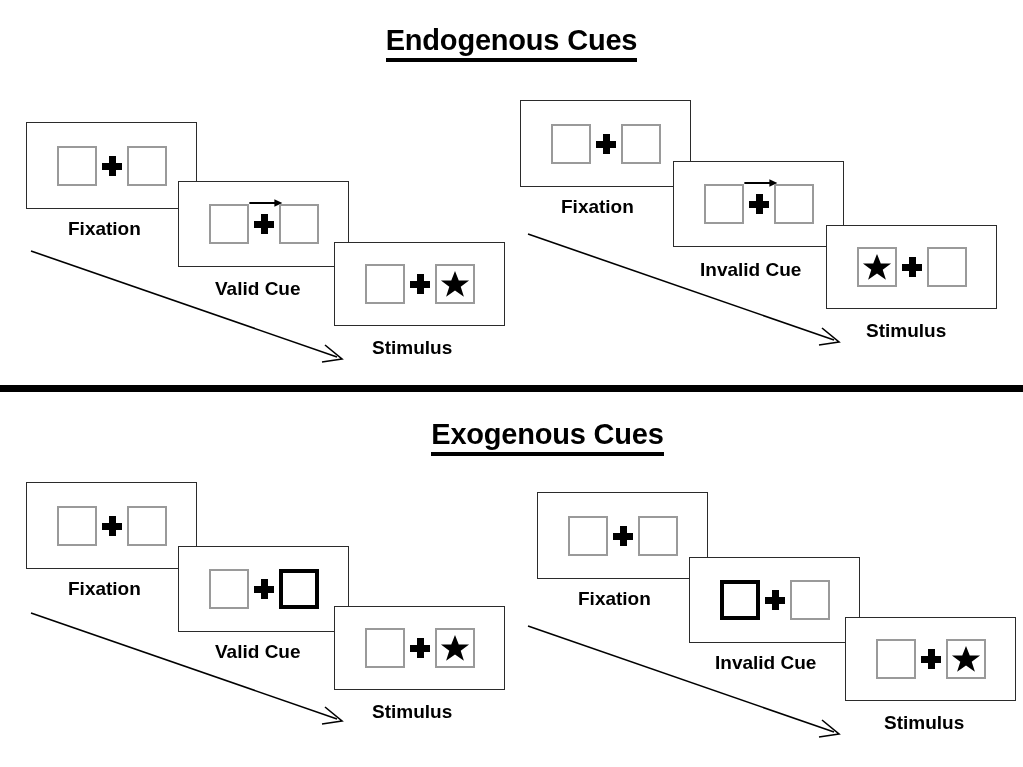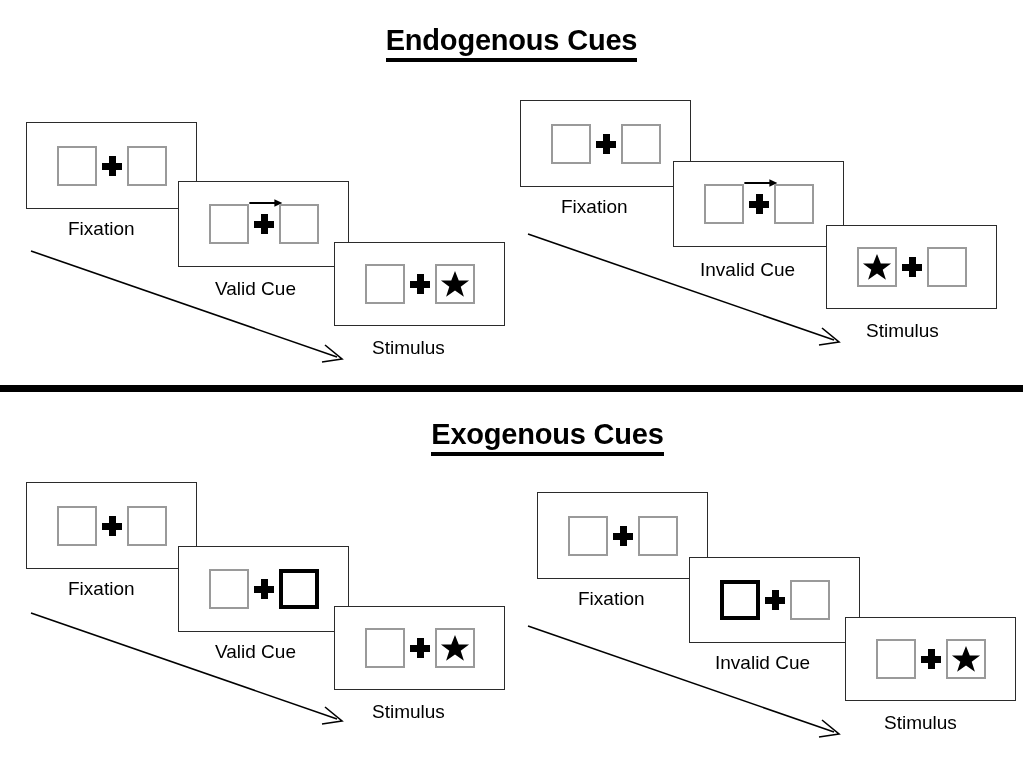--- a/index.html
+++ b/index.html
@@ -116,21 +116,21 @@
   .star {
     width: 30px;
     height: 30px;
     display: block;
   }
 
   
   .caption {
     position: absolute;
     font-size: 19px;
-    font-weight: normal;
+    font-weight: bold;
     white-space: nowrap;
     z-index: 3;
   }
 
   
   .flow-arrow {
     position: absolute;
     z-index: 1;
     pointer-events: none;
   }

